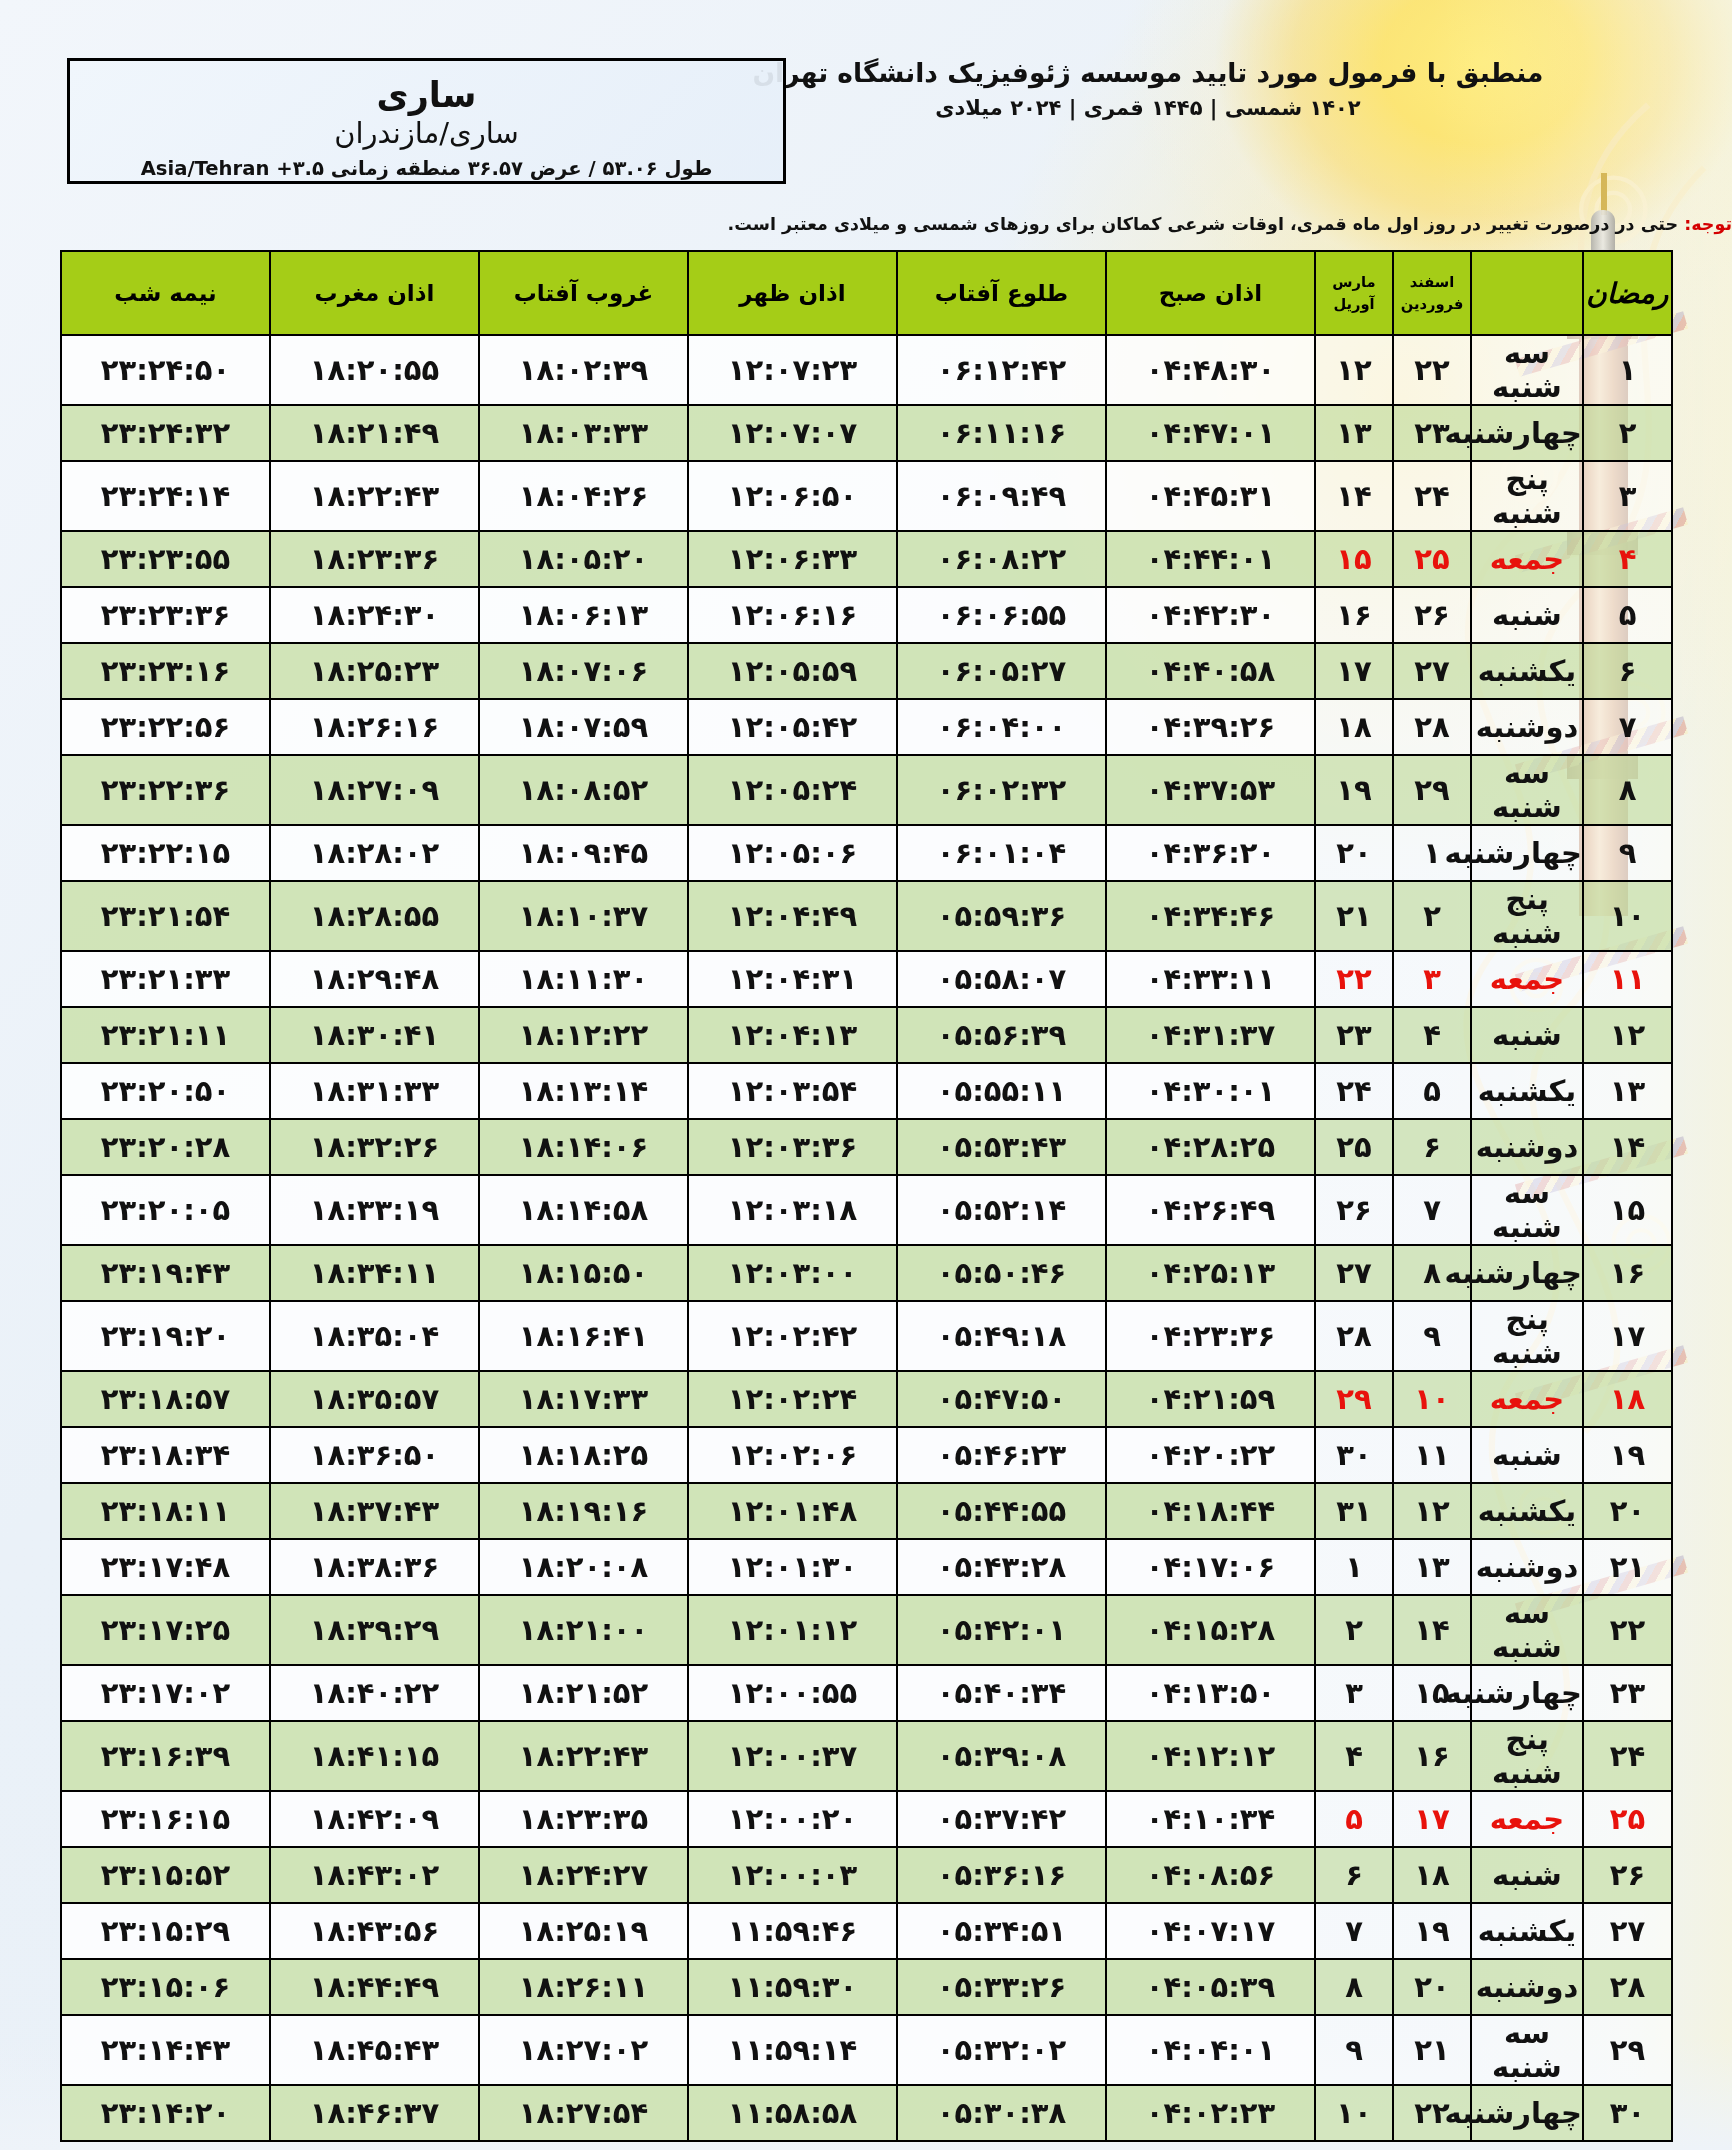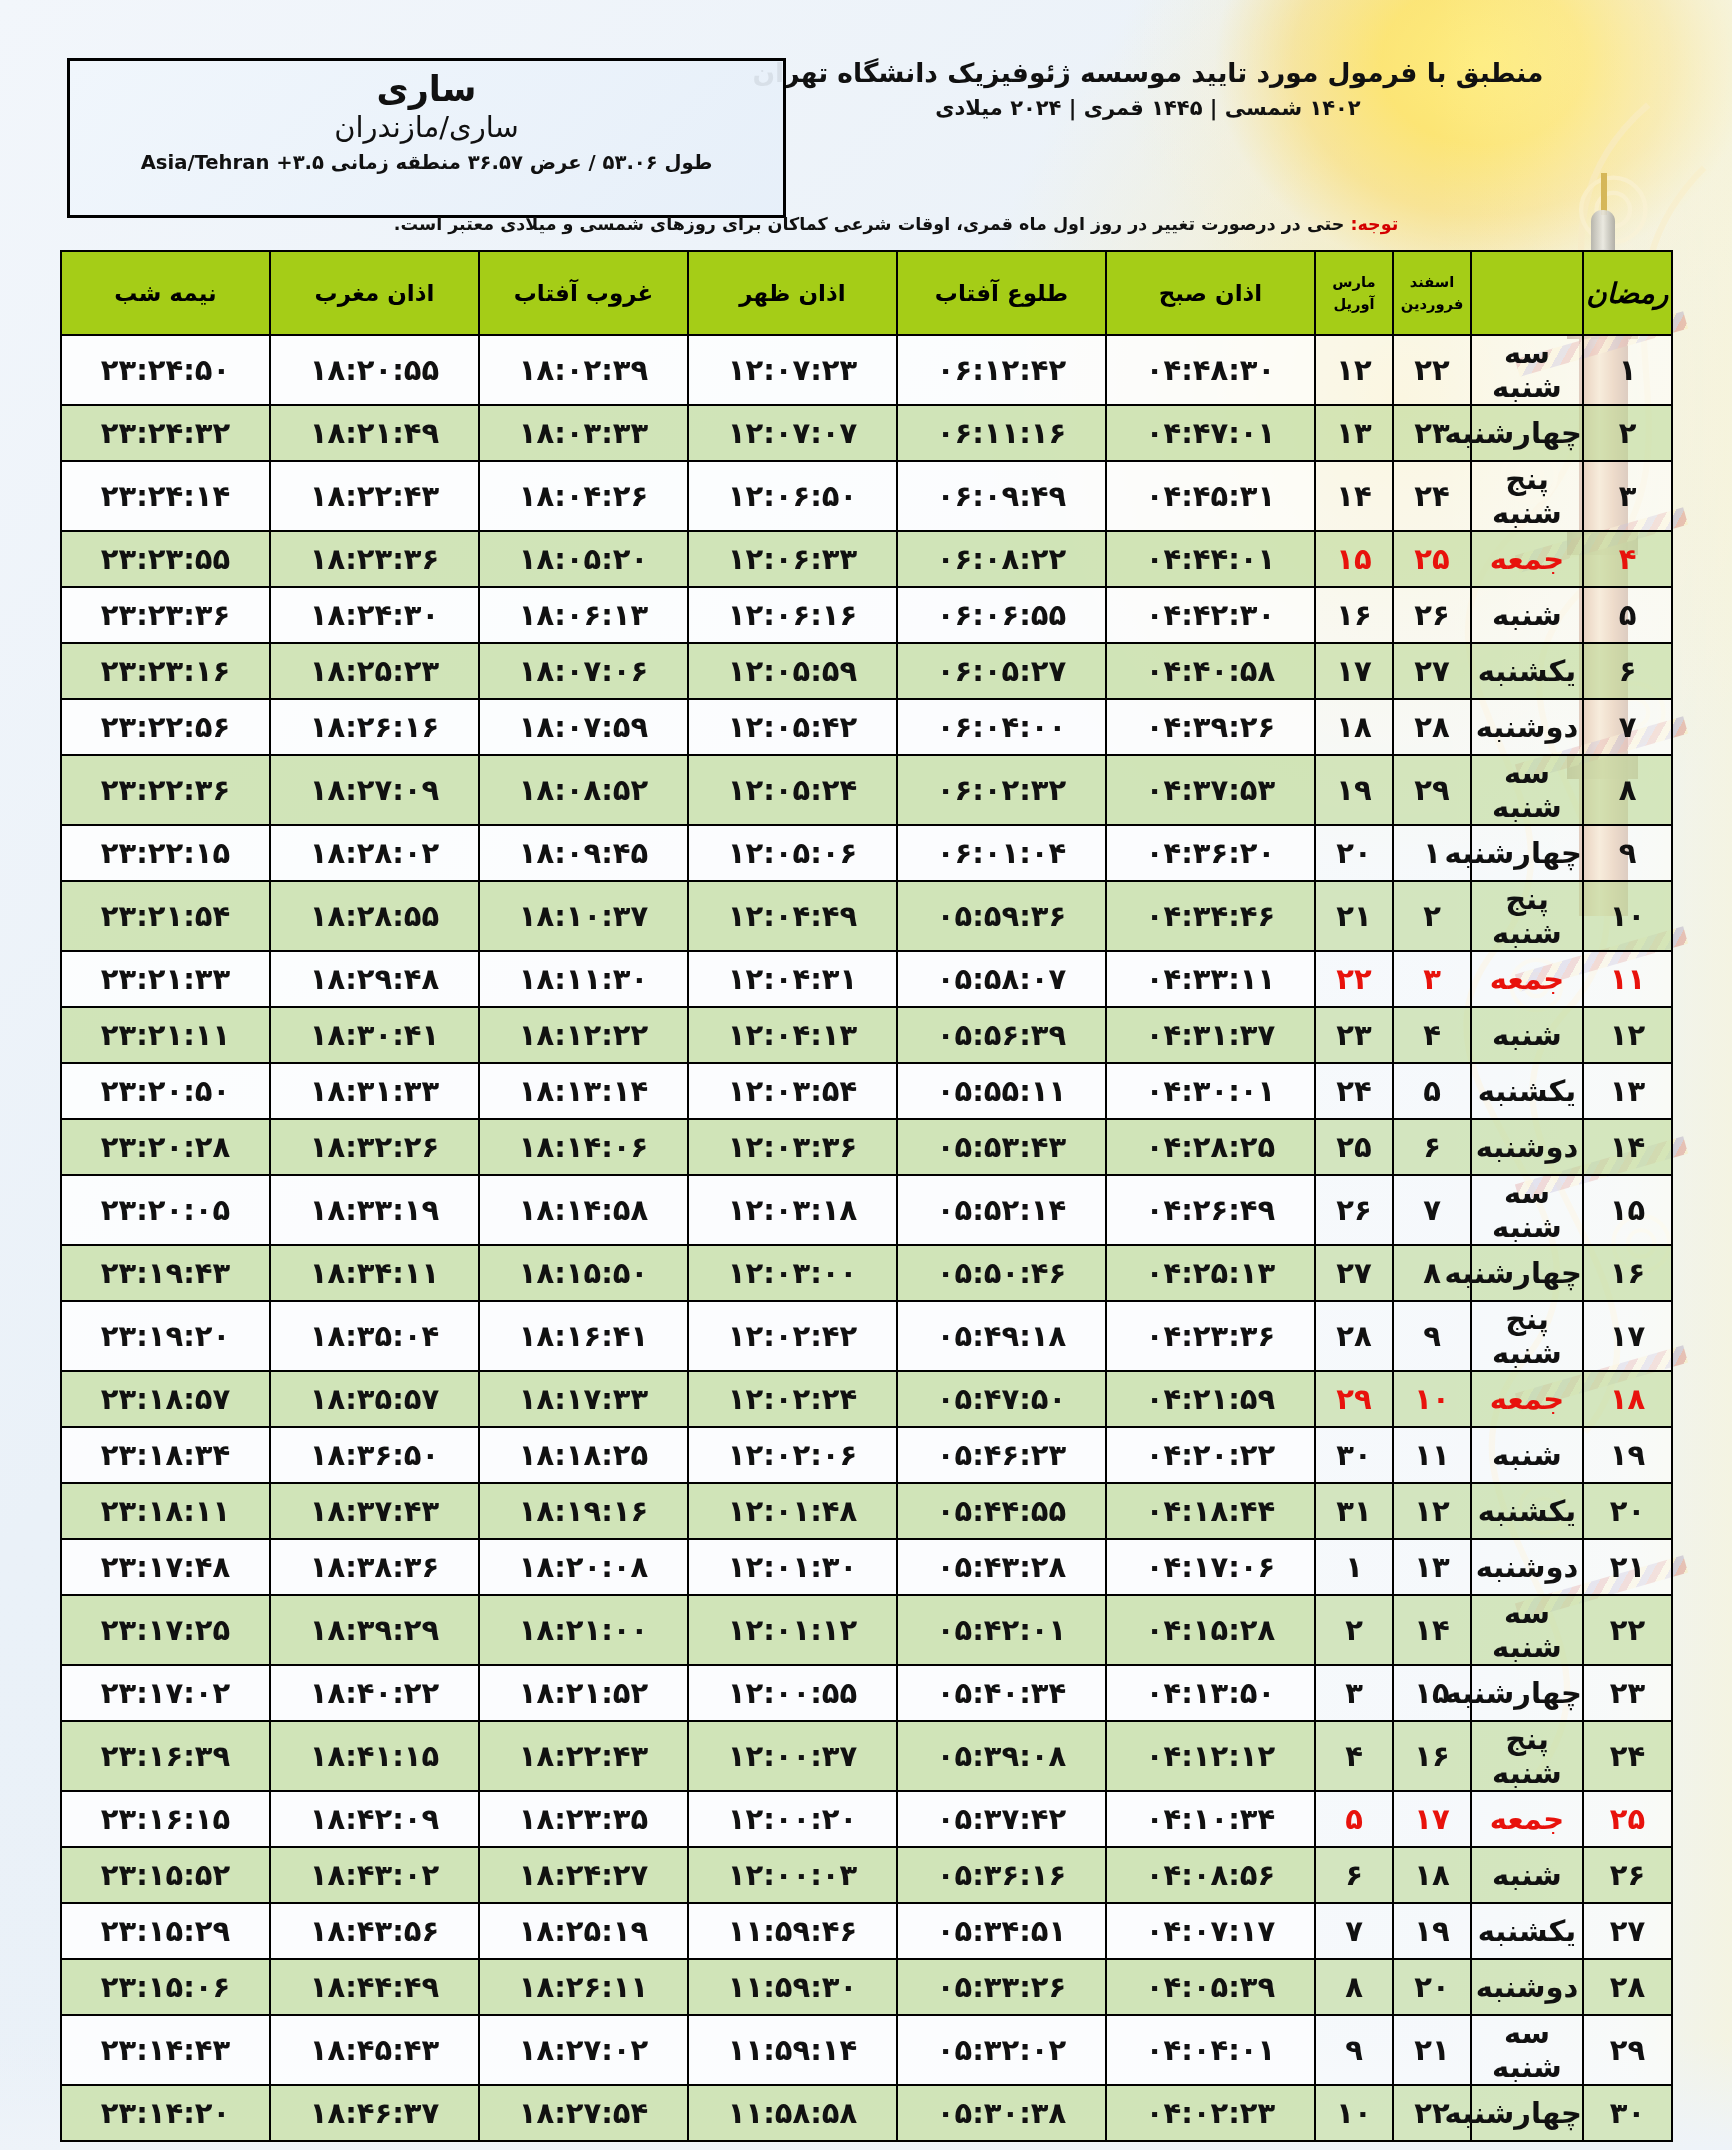--- a/index.html
+++ b/index.html
@@ -174,28 +174,28 @@
     color: #111;
     margin-top: 8.4px;
     white-space: nowrap;
   }
 
   .city-box {
     position: absolute;
     top: 22.4px;
     left: 67px;
     width: 719px;
-    height: 160px;
+    height: 126px;
     border: 3.5px solid #000;
     background: linear-gradient(135deg,
       rgba(240,246,252,0.94), rgba(230,239,249,0.92));
     text-align: center;
     direction: rtl;
     box-sizing: border-box;
-    padding-top: 10px;
+    padding-top: 16px;
   }
   .city-name {
     font-size: 35px;
     font-weight: bold;
     color: #111;
     line-height: 1.08;
   }
   .city-region {
     font-size: 29px;
     color: #111;
@@ -208,21 +208,21 @@
     color: #111;
     margin-top: 7px;
     direction: rtl;
   }
 
   .note-line {
     position: absolute;
     top: 214px;
     left: 0;
     width: 1732px;
-    text-align: center;
+    text-align: right;
     padding-left: 60px;
     direction: rtl;
     font-size: 17.5px;
     font-weight: bold;
     color: #111;
     box-sizing: border-box;
   }
   .note-line .note-kw { color: #d40000; }
 
   

